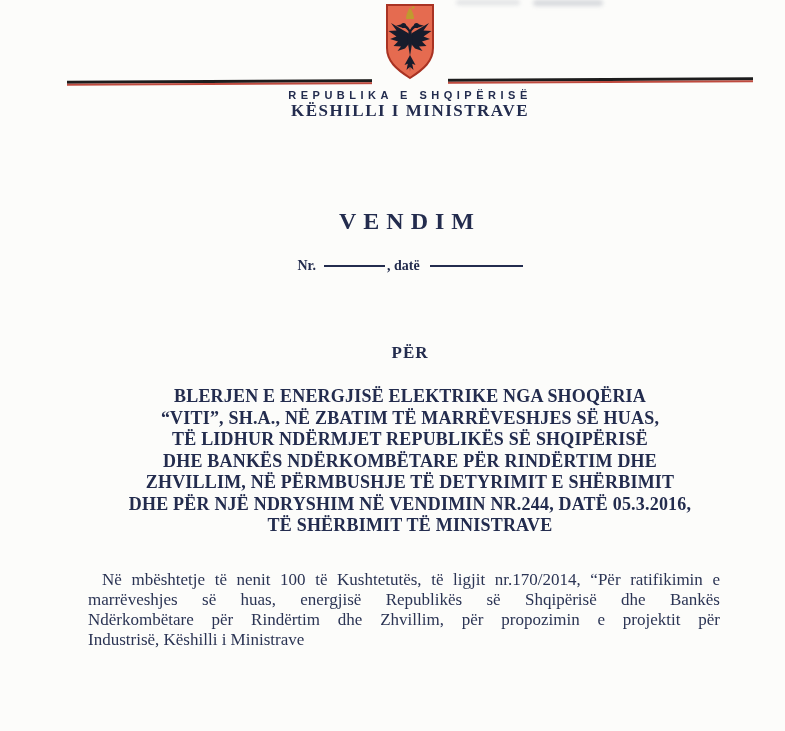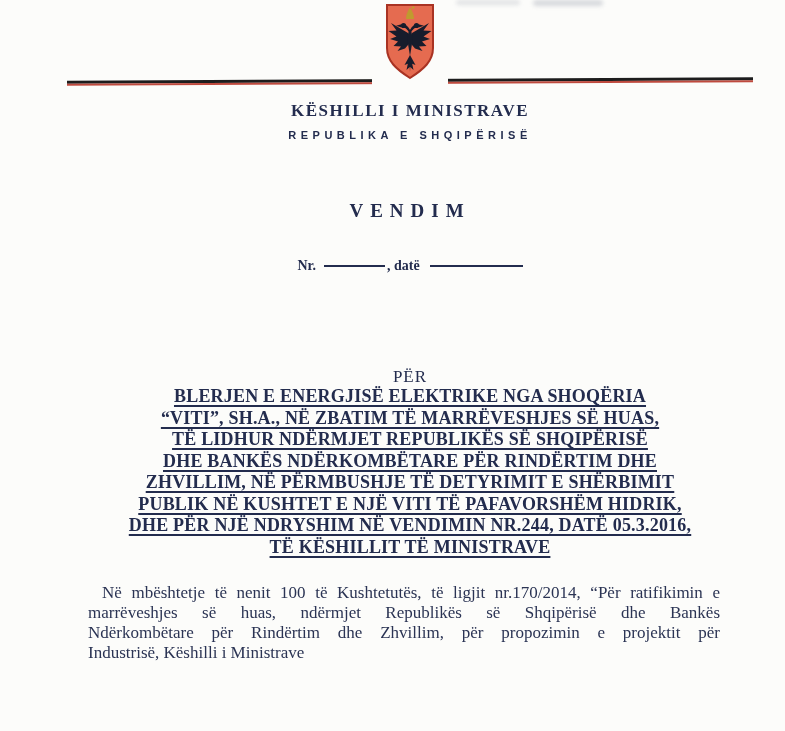--- a/index.html
+++ b/index.html
@@ -29,32 +29,32 @@
   
   .rule{left:67px;top:79px;width:686px;transform:rotate(-0.3deg);}
   .rule .black{height:2.5px;background:var(--rule_black);}
   .rule .red{height:2px;background:var(--rule_red);margin-top:0.5px;}
   
   .emblem{left:372px;top:0;width:76px;height:92px;background:var(--paper);
     display:flex;justify-content:center;align-items:flex-start;padding-top:2px;box-sizing:border-box;}
   
   .center-col{left:45px;width:730px;text-align:center;}
   .republika{top:89px;font-family:"Liberation Sans","DejaVu Sans",sans-serif;
-    font-weight:bold;font-size:11px;letter-spacing:4.5px;margin-top:40px;}
+    font-weight:bold;font-size:11px;letter-spacing:4.5px;}
   .keshilli{top:101px;font-weight:bold;font-size:17px;letter-spacing:1.5px;}
-  .vendim{top:200px;font-weight:bold;font-size:19px;letter-spacing:7px;}
+  .vendim{top:208px;font-weight:bold;font-size:24px;letter-spacing:7px;}
   .nr-row{top:258px;font-weight:bold;font-size:14px;}
   .blank{display:inline-block;border-bottom:2px solid var(--ink);height:2px;transform:translateY(-3px);}
   .blank.b1{width:61px;margin:0 2px 0 8px;}
   .blank.b2{width:93px;margin-left:10px;}
-  .per{top:343px;font-weight:normal;font-size:17px;letter-spacing:1px;margin-top:24px;}
+  .per{top:343px;font-weight:bold;font-size:17px;letter-spacing:1px;}
   .title-block{top:386px;left:55px;width:710px;text-align:center;
     font-weight:bold;font-size:18px;line-height:21.5px;letter-spacing:0.2px;}
-  .title-block div{text-decoration:underline;text-decoration-thickness:2px;text-underline-offset:3px;}
-  .body-block{top:583px;left:88px;width:632px;font-size:17px;line-height:20px;color:#2b3454;}
+  .title-block div{text-decoration-thickness:2px;text-underline-offset:3px;}
+  .body-block{top:570px;left:88px;width:632px;font-size:17px;line-height:20px;color:#2b3454;}
   .body-block div{text-align:justify;text-align-last:justify;}
   .body-block div.last{text-align-last:left;}
   .body-block div:first-child{text-indent:14px;}
 </style>
 </head>
 <body>
 
 <div class="smudge s1"></div>
 <div class="smudge s2"></div>
 
@@ -93,23 +93,22 @@
 </div>
 
 <div class="abs center-col per">PËR</div>
 
 <div class="abs title-block">
     <div class="title-line">BLERJEN E ENERGJISË ELEKTRIKE NGA SHOQËRIA</div>
     <div class="title-line">“VITI”, SH.A., NË ZBATIM TË MARRËVESHJES SË HUAS,</div>
     <div class="title-line">TË LIDHUR NDËRMJET REPUBLIKËS SË SHQIPËRISË</div>
     <div class="title-line">DHE BANKËS NDËRKOMBËTARE PËR RINDËRTIM DHE</div>
     <div class="title-line">ZHVILLIM, NË PËRMBUSHJE TË DETYRIMIT E SHËRBIMIT</div>
-    <div class="title-line">PUBLIK NË KUSHTET E NJË VITI TË PAFAVORSHËM HIDRIK,</div>
     <div class="title-line">DHE PËR NJË NDRYSHIM NË VENDIMIN NR.244, DATË 05.3.2016,</div>
-    <div class="title-line last">TË KËSHILLIT TË MINISTRAVE</div>
+    <div class="title-line last">TË SHËRBIMIT TË MINISTRAVE</div>
   </div>
 
 <div class="abs body-block">
     <div class="body-line">Në mbështetje të nenit 100 të Kushtetutës, të ligjit nr.170/2014, “Për ratifikimin e</div>
-    <div class="body-line">marrëveshjes së huas, ndërmjet Republikës së Shqipërisë dhe Bankës</div>
+    <div class="body-line">marrëveshjes së huas, energjisë Republikës së Shqipërisë dhe Bankës</div>
     <div class="body-line">Ndërkombëtare për Rindërtim dhe Zhvillim, për propozimin e projektit për</div>
     <div class="body-line last">Industrisë, Këshilli i Ministrave</div>
   </div>
 
 </body></html>

